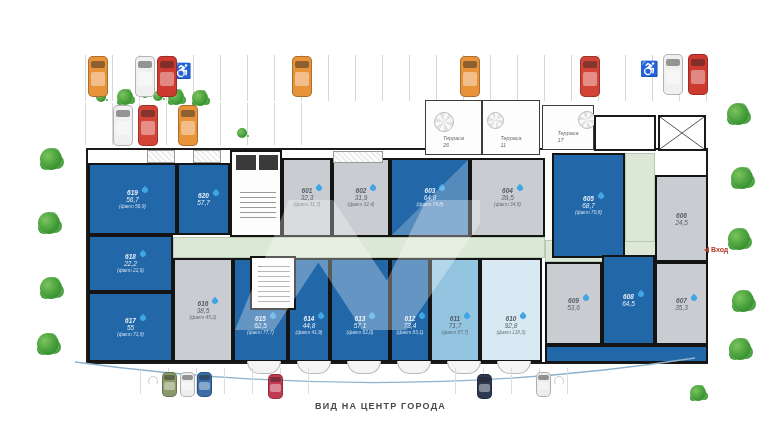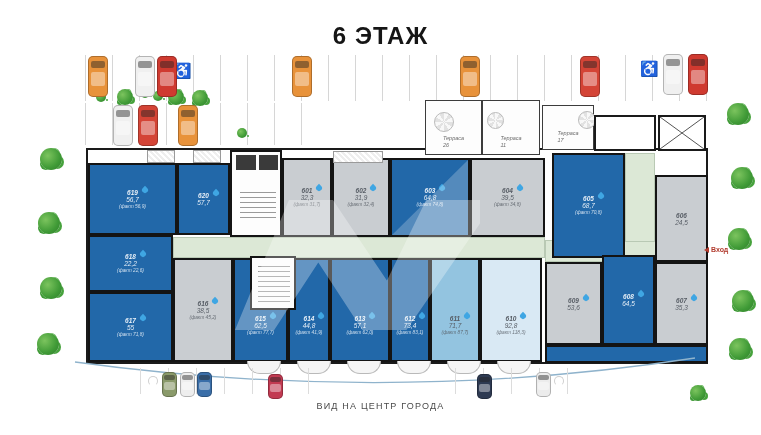--- a/index.html
+++ b/index.html
@@ -56,28 +56,27 @@
   .balc-b{position:absolute;border:1px solid #b9b9b9;border-top:none;box-sizing:border-box;
         background:#f5f5f5;border-radius:0 0 17px 17px;}
   .wm{position:absolute;background:rgba(255,255,255,.3);pointer-events:none;}
   
   .entr{position:absolute;left:704px;top:246px;display:flex;align-items:center;gap:2px;
         color:#b23b2e;font-size:7px;font-weight:bold;}
   .tri-l{width:0;height:0;border-top:3px solid transparent;border-bottom:3px solid transparent;
         border-right:5px solid #b23b2e;}
   
   .footer{position:absolute;left:0;right:0;top:401px;text-align:center;font-size:9px;
-        letter-spacing:1.2px;color:#4a4a4a;font-weight:normal;}
+        letter-spacing:1.2px;color:#4a4a4a;font-weight:bold;}
 </style>
 </head>
 <body>
 
 <div id="scene" class="abs" style="left:0;top:0;width:761px;height:435px;">
 
-  <div class="title">6 ЭТАЖ</div>
 
   <div class="stalls" style="left:85px;top:55px;width:625px;height:46px;"></div>
   <div class="stalls" style="left:85px;top:103px;width:228px;height:42px;"></div>
   <span class="wheel" style="left:173px;top:62px;">♿</span>
   <span class="wheel" style="left:640px;top:60px;">♿</span>
 
   <div class="tree t22" style="left:40px;top:148px;"></div>
   <div class="tree t22" style="left:38px;top:212px;"></div>
   <div class="tree t22" style="left:40px;top:277px;"></div>
   <div class="tree t22" style="left:37px;top:333px;"></div>

